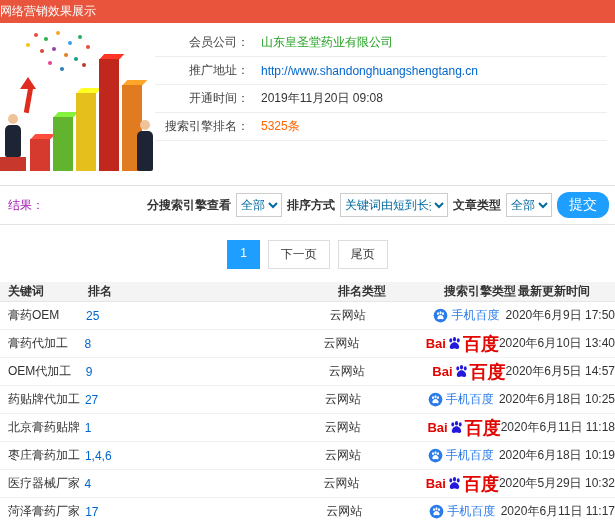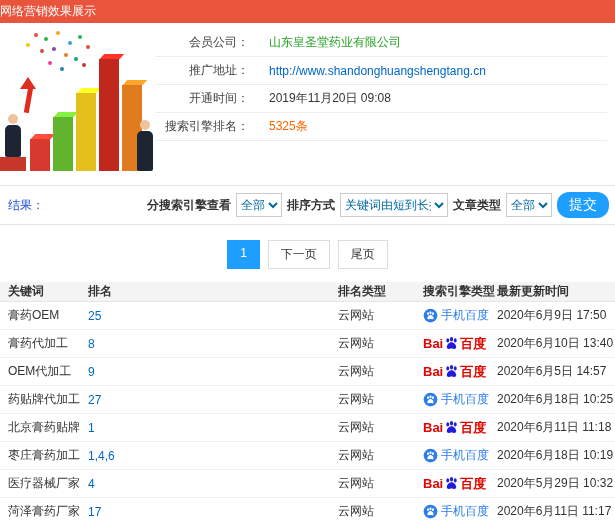--- a/index.html
+++ b/index.html
@@ -10,21 +10,21 @@
   }
   
   .topbar { height: 23px; line-height: 23px; background: #e8543c; color: #fff; padding-left: 0; font-size: 12px; }
 
   
   .info-wrap { display: flex; height: 162px; }
   .illus { width: 155px; flex: none; position: relative; }
   .info-rows { flex: 1; margin: 6px 8px 0 0; }
   .info-row { display: flex; align-items: center; height: 28px; border-bottom: 1px solid #ededed; }
   .info-label { width: 94px; flex: none; text-align: right; color: #444; }
-  .info-value { margin-left: 20px; white-space: nowrap; }
+  .info-value { margin-left: 12px; white-space: nowrap; }
   .v-green { color: #22a122; }
   .v-link  { color: #0066cc; text-decoration: none; cursor: pointer; }
   .v-plain { color: #333; }
   .v-orange{ color: #ff6600; }
 
   
   .bar { position: absolute; bottom: 14px; width: 20px; }
   .bar::before { content: ""; position: absolute; top: -5px; left: 3px; width: 100%; height: 5px; background: inherit; filter: brightness(1.35); transform: skewX(-42deg); }
   .confetti { position: absolute; top: 10px; left: 34px; width: 4px; height: 4px; border-radius: 50%; background: #e74c3c;
     box-shadow: 10px 4px 0 #2bb24c, 22px -2px 0 #f5a623, 34px 8px 0 #3aa0e8, 6px 16px 0 #d44a3a,
@@ -32,44 +32,44 @@
       -8px 10px 0 #f1c40f, 40px 24px 0 #16a085, 14px 28px 0 #e84393, 26px 34px 0 #2980b9, 48px 30px 0 #c0392b; }
   .person { position: absolute; }
   .person .head { width: 10px; height: 10px; border-radius: 50%; background: #eec39a; margin: 0 auto 1px; }
   .person .torso { width: 16px; height: 32px; background: #1d2433; border-radius: 5px 5px 2px 2px; }
   .pedestal { position: absolute; left: 0; bottom: 14px; width: 26px; height: 14px; background: #c8372b; }
   .arrow-shaft { position: absolute; left: 26px; bottom: 72px; width: 5px; height: 26px; background: #e02b1f; transform: rotate(10deg); }
   .arrow-head { position: absolute; left: 20px; bottom: 96px; width: 0; height: 0; border-left: 8px solid transparent; border-right: 8px solid transparent; border-bottom: 12px solid #e02b1f; }
 
   
   .filterbar { display: flex; align-items: center; height: 40px; border-top: 1px solid #e3e3e3; border-bottom: 1px solid #e3e3e3; padding: 0 6px 0 8px; }
-  .result-label { color: #1d4ed8; }
+  .result-label { color: #a21caf; }
   .filter-group { margin-left: auto; display: flex; align-items: center; gap: 5px; }
   .f-label { font-weight: bold; color: #333; white-space: nowrap; }
   select { font-size: 12px; height: 24px; border: 1px solid #ccc; background: #fff; color: #0369a1; max-width: 108px; }
   .submit-btn { background: #1e9fff; color: #fff; border: none; height: 26px; padding: 0 12px; cursor: pointer; font-size: 14px; border-radius: 12px; }
 
   
   .pagination { display: flex; justify-content: center; gap: 8px; margin: 15px 0 13px; }
   .page-btn { padding: 5px 12px; border: 1px solid #ddd; background: #fff; color: #333; cursor: pointer; font-size: 12px; }
   .page-btn.active { background: #1e9fff; border-color: #1e9fff; color: #fff; }
 
   
   .tr { display: flex; align-items: center; height: 28px; border-bottom: 1px solid #f1f1f1; }
   .thead { height: 20px; background: #f4f4f4; font-weight: bold; border-bottom: 1px solid #e6e6e6; }
   .c-kw   { width: 88px; padding-left: 8px; white-space: nowrap; }
   .c-rank { width: 250px; }
   .c-type { width: 85px; }
-  .c-eng  { width: 74px; white-space: nowrap; display: flex; align-items: center; overflow: visible; }
+  .c-eng  { width: 74px; white-space: nowrap; display: flex; align-items: center; overflow: visible; margin-left: 21px; }
   .c-time { flex: 1; white-space: nowrap; }
   .rank-link { color: #0066cc; text-decoration: none; cursor: pointer; }
   .m-label { color: #2b7ce9; margin-left: 3px; }
   .c-eng .micon { display: inline-flex; }
   .b-latin { color: #e10601; font-weight: bold; font-size: 13px; }
-  .b-cn { color: #e10601; font-weight: bold; font-size: 13px; }
+  .b-cn { color: #e10601; font-weight: bold; font-size: 18px; }
   .paw { display: inline-flex; margin: 0 1px; }
 </style>
 </head>
 <body>
 
 <div class="topbar">
   <span>网络营销效果展示</span>
 </div>
 
 <div class="info-wrap">

